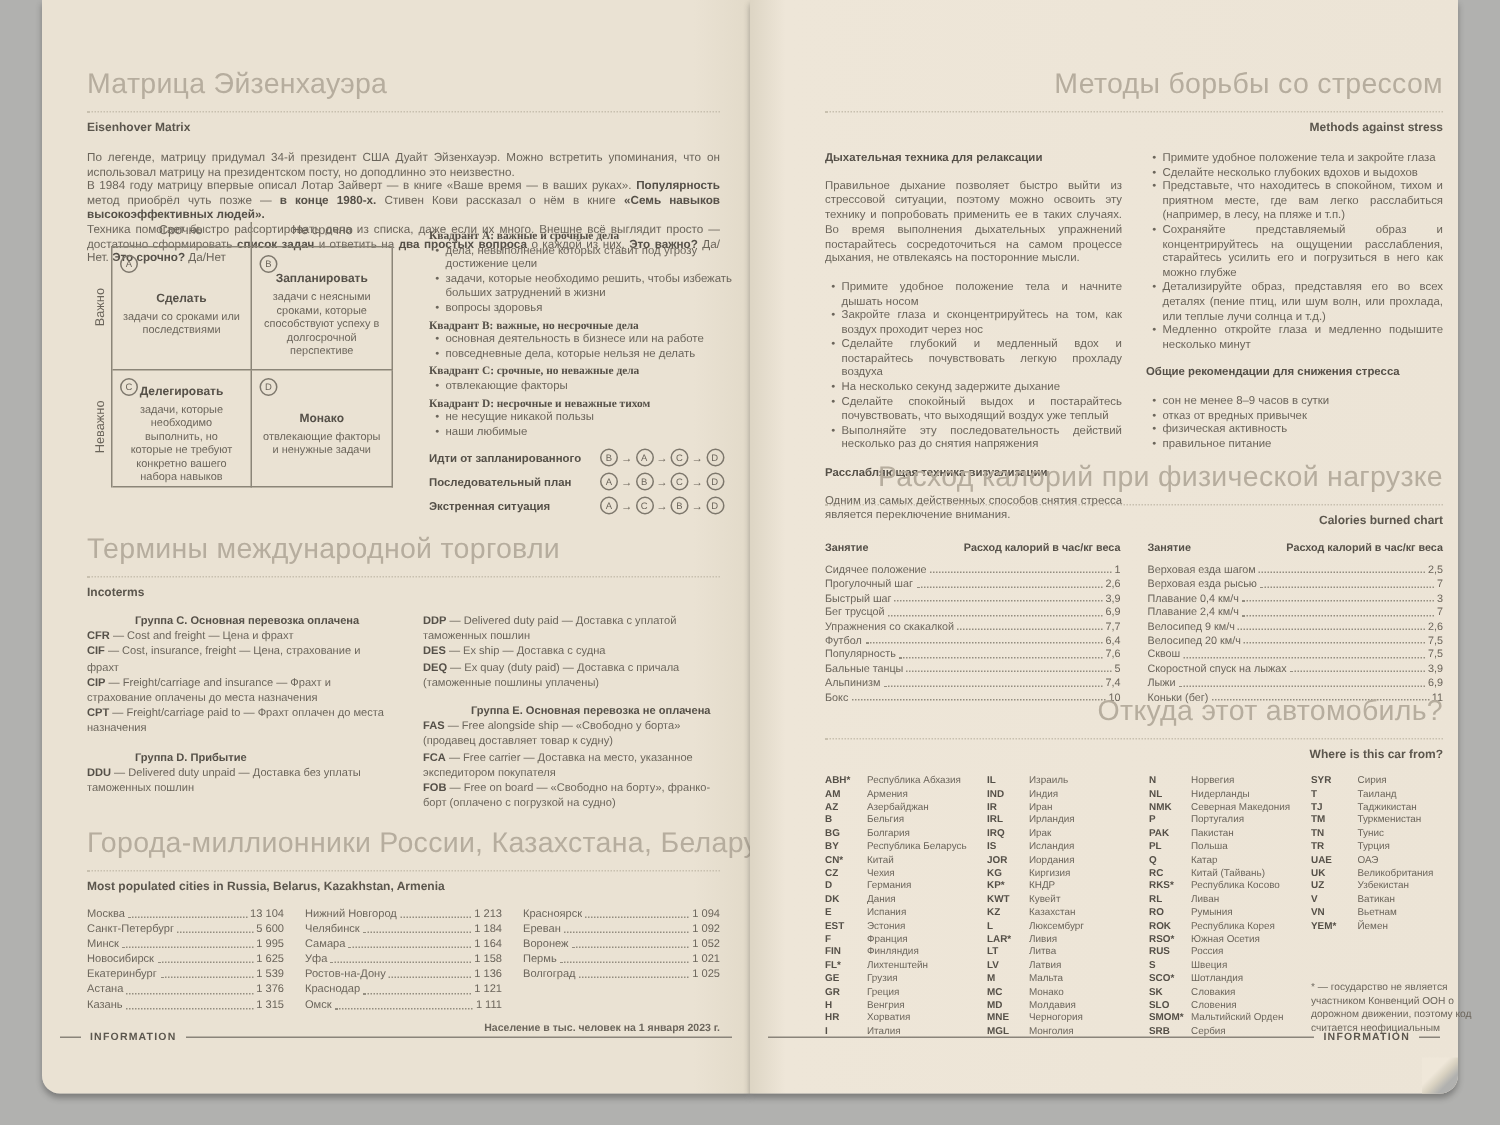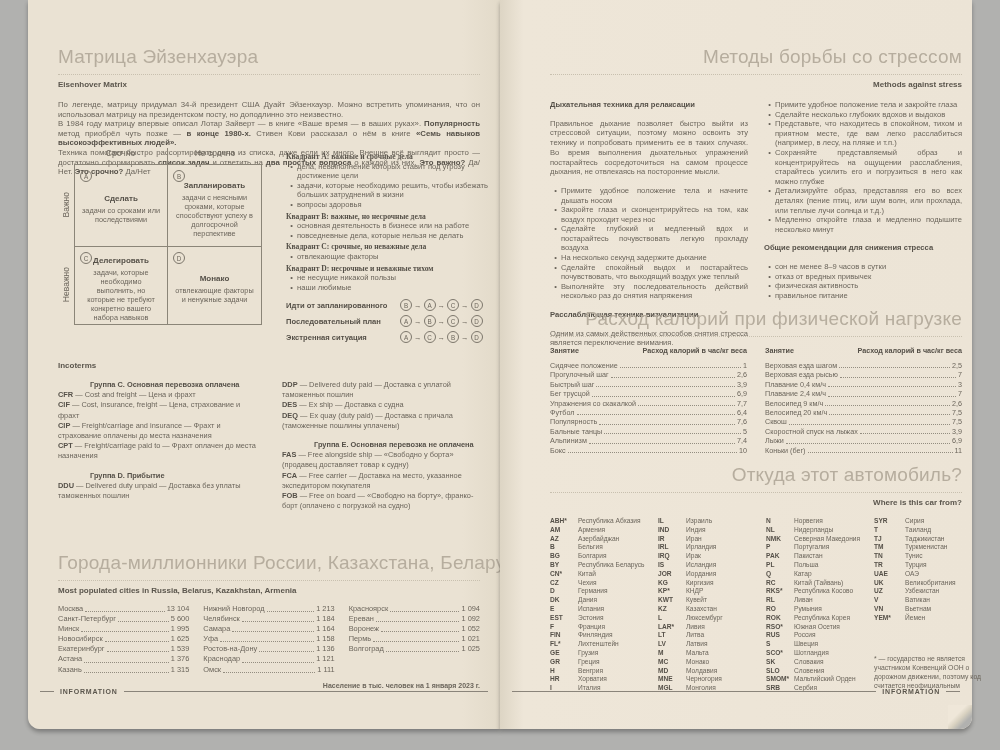--- a/index.html
+++ b/index.html
@@ -211,20 +211,21 @@
             <span class="circ">C</span>
             <span class="arr">→</span>
             <span class="circ">B</span>
             <span class="arr">→</span>
             <span class="circ">D</span>
           </span>
         </div>
       </div>
 
     <div class="sec sec-inc">
+      <div class="title">Термины международной торговли</div>
       <div class="subtitle">Incoterms</div>
       <div class="inc-cols">
         <div class="inc-col">
             <div class="tgroup">Группа C. Основная перевозка оплачена</div>
             <div class="term"><b class="tcode">CFR</b><span> — Cost and freight — Цена и фрахт</span></div>
             <div class="term"><b class="tcode">CIF</b><span> — Cost, insurance, freight — Цена, страхование и фрахт</span></div>
             <div class="term"><b class="tcode">CIP</b><span> — Freight/carriage and insurance — Фрахт и страхование оплачены до места назначения</span></div>
             <div class="term"><b class="tcode">CPT</b><span> — Freight/carriage paid to — Фрахт оплачен до места назначения</span></div>
             <div class="tgroup">Группа D. Прибытие</div>
             <div class="term"><b class="tcode">DDU</b><span> — Delivered duty unpaid — Доставка без уплаты таможенных пошлин</span></div>
@@ -442,20 +443,21 @@
                 <span class="dot">•</span>
                 <span class="btext">правильное питание</span>
               </div>
             </div>
         </div>
       </div>
     </div>
 
     <div class="sec sec-cal">
       <div class="title r">Расход калорий при физической нагрузке</div>
+      <div class="subtitle r">Calories burned chart</div>
       <div class="cal-cols">
         <div class="cal-col">
           <div class="cal-head">
             <span>Занятие</span>
             <span>Расход калорий в час/кг веса</span>
           </div>
           <div>
               <div class="leader">
                 <span class="lname">Сидячее положение</span>
                 <span class="dots"></span>

